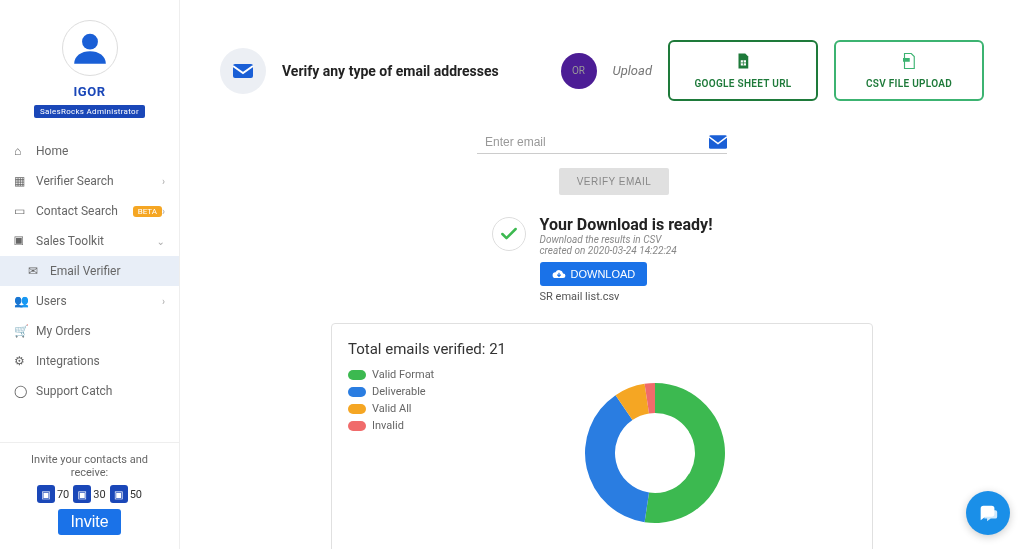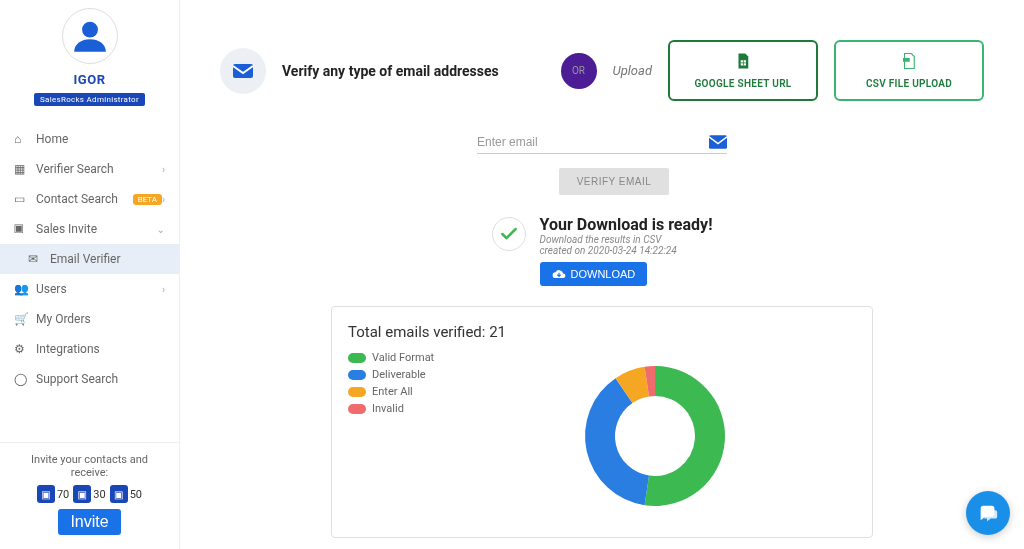--- a/index.html
+++ b/index.html
@@ -1,21 +1,21 @@
 <!DOCTYPE html>
 <html><head>
   <meta charset="utf-8">
   <style>
     * { margin: 0; padding: 0; box-sizing: border-box; }
     body { font-family: -apple-system, BlinkMacSystemFont, "Segoe UI", Roboto, sans-serif; background: #f5f6f8; color: #333; }
     .app { display: flex; width: 1024px; height: 549px; background: #fff; position: relative; }
     
     
     .sidebar { width: 180px; background: #fff; border-right: 1px solid #eee; display: flex; flex-direction: column; }
-    .profile { text-align: center; padding: 8px 0 8px; }
+    .profile { text-align: center; padding: 20px 0 8px; }
     .avatar { width: 56px; height: 56px; border-radius: 50%; border: 1px solid #ddd; margin: 0 auto; display: flex; align-items: center; justify-content: center; background: #fff; }
     .avatar svg { width: 38px; height: 38px; }
     .username { margin-top: 8px; font-size: 13px; font-weight: 700; color: #1a47b8; letter-spacing: 0.5px; }
     .role-badge { display: inline-block; margin-top: 5px; background: #1a47b8; color: #fff; font-size: 8px; padding: 2px 6px; border-radius: 2px; letter-spacing: 0.3px; }
     .nav { margin-top: 10px; flex: 1; }
     .nav-item { display: flex; align-items: center; padding: 8px 14px; font-size: 12px; color: #666; cursor: pointer; position: relative; }
     .nav-item.active { background: #e8eef7; }
     .nav-item .icon { width: 14px; margin-right: 8px; color: #666; display: inline-flex; }
     .nav-item .label { flex: 1; }
     .nav-item .chevron { font-size: 10px; color: #aaa; }
@@ -37,21 +37,21 @@
     .verify-title { font-size: 14px; font-weight: 700; color: #222; flex: 1; }
     .or-circle { width: 36px; height: 36px; border-radius: 50%; background: #4c1d95; display: flex; align-items: center; justify-content: center; font-size: 10px; color: #999; font-weight: 400; }
     .upload-text { font-size: 13px; color: #777; font-style: italic; }
     .upload-btn { border: 2px solid #3cb371; border-radius: 6px; padding: 10px 16px; text-align: center; min-width: 150px; cursor: pointer; background: #fff; }
     .upload-btn.dark { border-color: #1e7a3a; }
     .upload-btn .ulabel { color: #1e7a3a; font-size: 10px; font-weight: 600; letter-spacing: 0.3px; margin-top: 4px; }
     .upload-btn svg { width: 18px; height: 18px; }
     
     .email-row { display: flex; justify-content: center; align-items: center; margin-bottom: 14px; }
     .email-input-wrap { display: flex; align-items: center; border-bottom: 1px solid #ccc; width: 250px; }
-    .email-input { border: none; outline: none; font-size: 12px; padding: 4px 0; flex: 1; color: #666; background: transparent; }
+    .email-input { border: none; outline: none; font-size: 12px; padding: 4px 0; flex: 1; color: #666; background: transparent; margin-left: 8px; }
     .email-input::placeholder { color: #999; }
     
     .verify-btn-wrap { text-align: center; margin-bottom: 20px; }
     .verify-btn { background: #e0e0e0; color: #888; border: none; font-size: 10px; padding: 8px 18px; border-radius: 2px; letter-spacing: 0.5px; cursor: not-allowed; margin-left: 24px; }
     
     .download-section { display: flex; justify-content: center; gap: 14px; margin-bottom: 20px; }
     .check-circle { width: 34px; height: 34px; border-radius: 50%; border: 1px solid #ddd; display: flex; align-items: center; justify-content: center; margin-top: 2px; }
     .check-circle svg { width: 20px; height: 20px; }
     .download-text h3 { font-size: 16px; font-weight: 700; color: #222; }
     .download-text .sub { font-size: 10px; color: #888; font-style: italic; }
@@ -96,21 +96,21 @@
         <span class="chevron">›</span>
       </div>
       <div class="nav-item">
         <span class="icon">▭</span>
         <span class="label">Contact Search</span>
         <span class="badge-beta">BETA</span>
         <span class="chevron">›</span>
       </div>
       <div class="nav-item">
         <span class="icon">🞕</span>
-        <span class="label">Sales Invite</span>
+        <span class="label">Sales Toolkit</span>
         <span class="chevron">⌄</span>
       </div>
       <div class="nav-item nav-sub active">
         <span class="icon">✉</span>
         <span class="label">Email Verifier</span>
       </div>
       <div class="nav-item">
         <span class="icon">👥</span>
         <span class="label">Users</span>
         <span class="chevron">›</span>
@@ -118,21 +118,21 @@
       <div class="nav-item">
         <span class="icon">🛒</span>
         <span class="label">My Orders</span>
       </div>
       <div class="nav-item">
         <span class="icon">⚙</span>
         <span class="label">Integrations</span>
       </div>
       <div class="nav-item">
         <span class="icon">◯</span>
-        <span class="label">Support Search</span>
+        <span class="label">Support Catch</span>
       </div>
     </div>
     <div class="invite-section">
       <div class="invite-title">Invite your contacts and receive:</div>
       <div class="invite-icons">
         <span class="invite-chip">
             <span class="ibox">▣</span>
             <span>70</span>
           </span>
         <span class="invite-chip">
@@ -201,40 +201,41 @@
         <h3>Your Download is ready!</h3>
         <div class="sub">Download the results in CSV</div>
         <div class="sub">created on 2020-03-24 14:22:24</div>
         <button class="download-btn">
           <svg width="14" height="14" viewBox="0 0 24 24">
               <path d="M6 19a5 5 0 010-10 7 7 0 0113 2 4 4 0 010 8H6z" fill="#fff"></path>
               <path d="M12 10v6m-3-3l3 3 3-3" stroke="#1a72e8" stroke-width="2" fill="none"></path>
             </svg>
           <span>DOWNLOAD</span>
         </button>
+        <div class="filename">SR email list.csv</div>
       </div>
     </div>
 
     <div class="chart-card">
       <div class="chart-title">
         <span>Total emails verified: </span><span>21</span>
       </div>
       <div class="chart-body">
         <div class="legend">
           <div class="legend-item">
               <span class="swatch" style="background:#3cb950"></span>
               <span>Valid Format</span>
             </div>
           <div class="legend-item">
               <span class="swatch" style="background:#2a7de1"></span>
               <span>Deliverable</span>
             </div>
           <div class="legend-item">
               <span class="swatch" style="background:#f5a623"></span>
-              <span>Enter All</span>
+              <span>Valid All</span>
             </div>
           <div class="legend-item">
               <span class="swatch" style="background:#f06b6b"></span>
               <span>Invalid</span>
             </div>
         </div>
         <div class="donut-wrap">
           <svg id="donut-svg" width="170" height="170" viewBox="0 0 170 170">
               <path d="M 85 15 A 70 70 0 1 1 74.56704136766778 154.218157835759 L 79.03830935295302 124.55323304900514 A 40 40 0 1 0 85 45 Z" fill="#3cb950"></path>
               <path d="M 74.56704136766778 154.218157835759 A 70 70 0 0 1 45.567595935546464 27.163285797880356 L 62.46719767745512 51.95044902736021 A 40 40 0 0 0 79.03830935295302 124.55323304900514 Z" fill="#2a7de1"></path>

